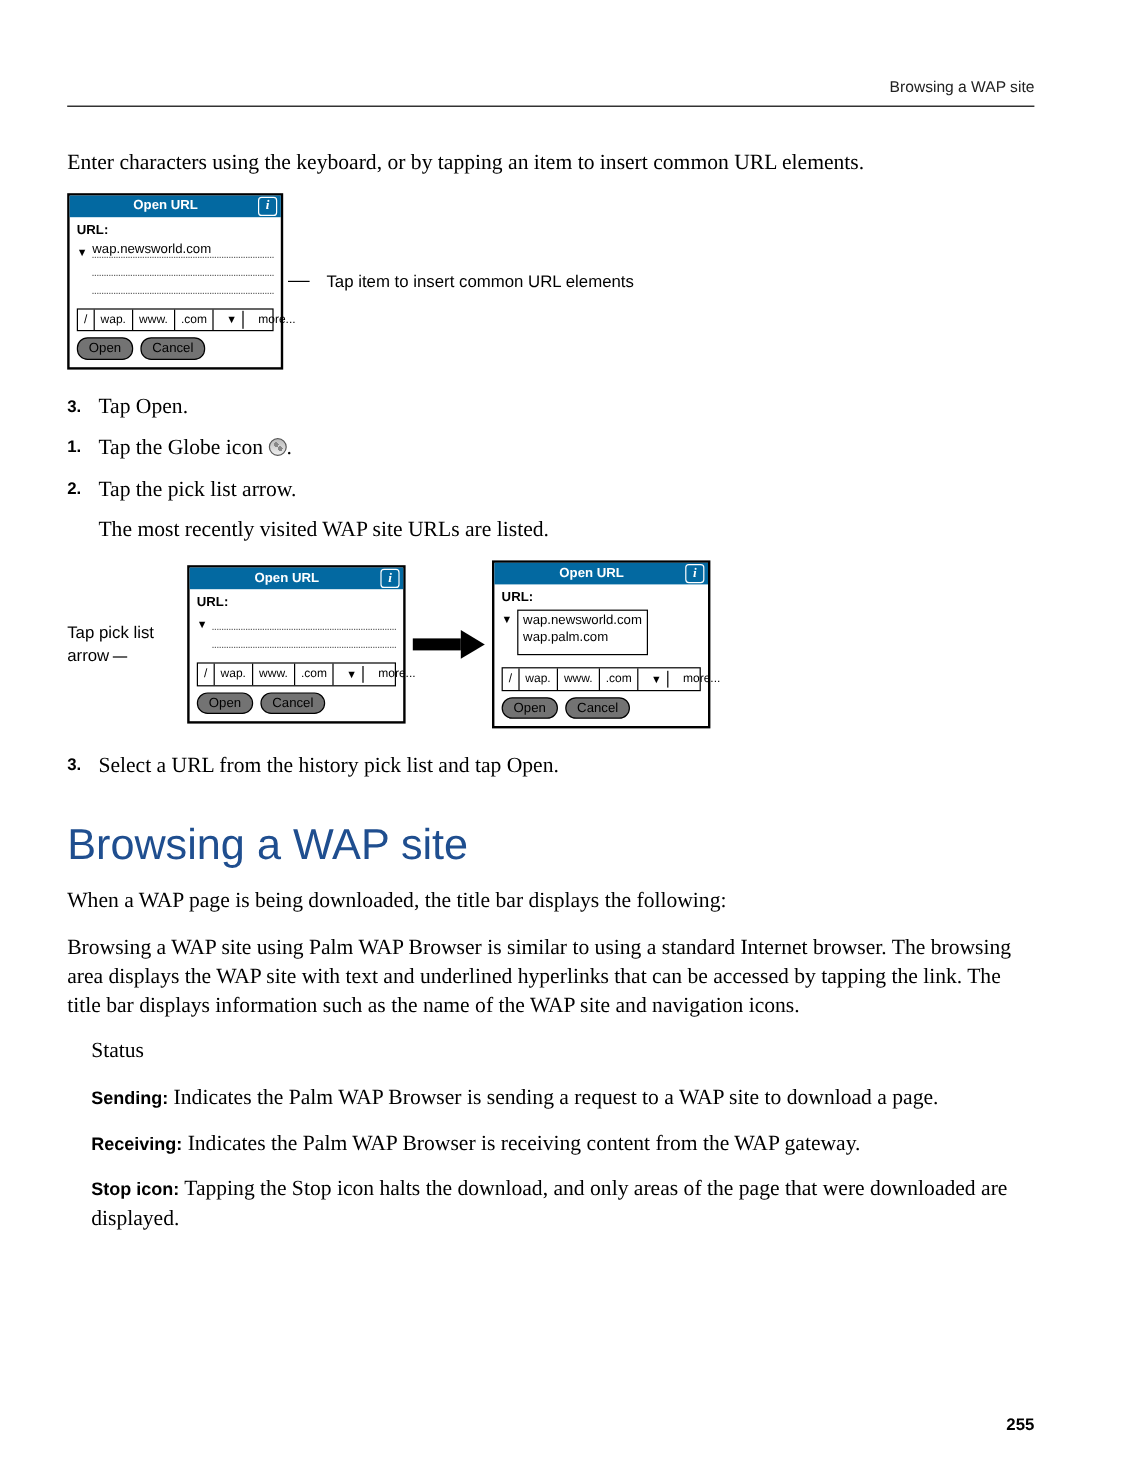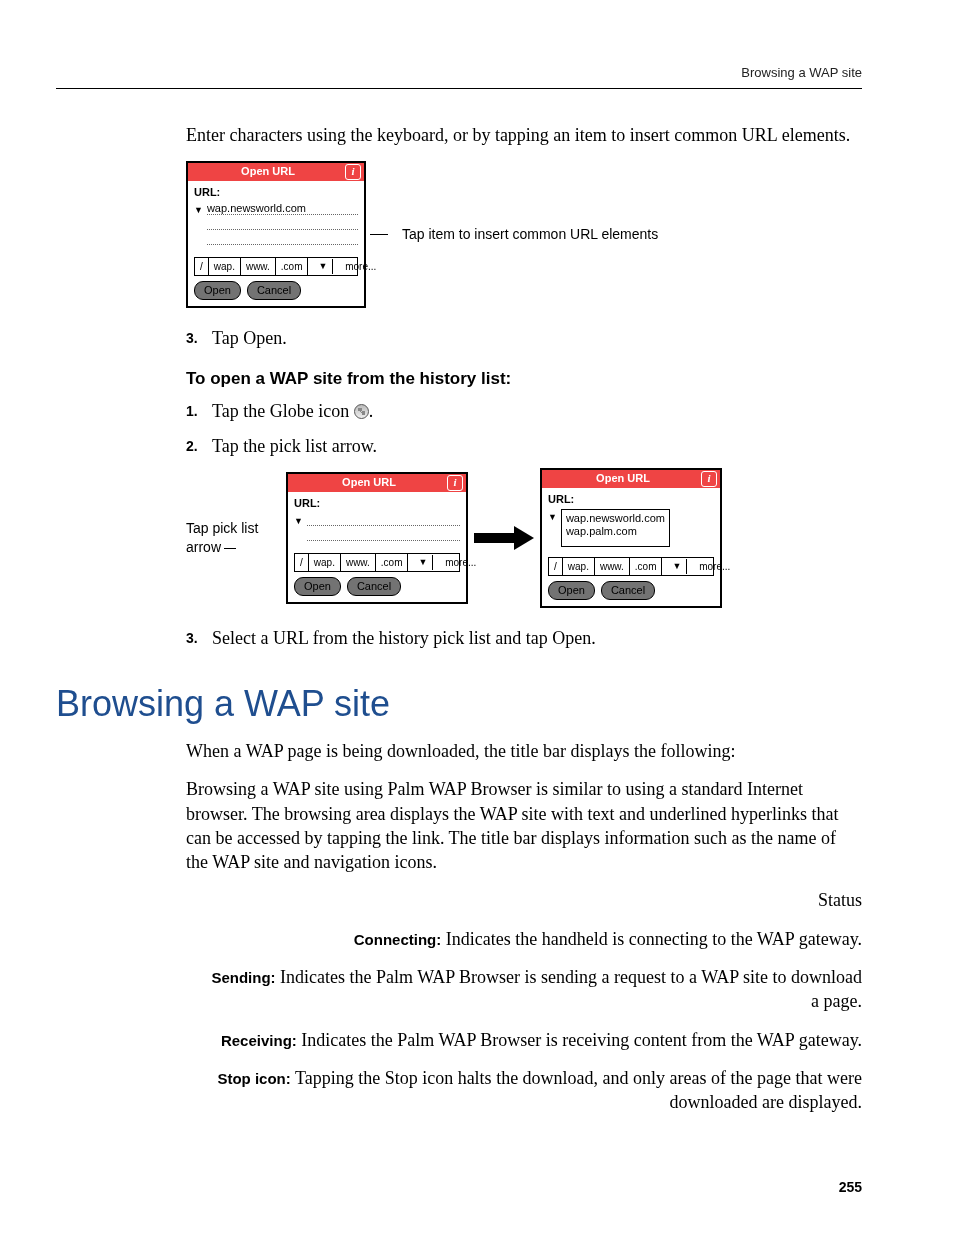--- a/index.html
+++ b/index.html
@@ -20,41 +20,41 @@
     box-sizing: border-box;
   }
   .runhead {
     text-align: right;
     font-family: Arial, Helvetica, sans-serif;
     font-size: 13px;
     color: #222;
     margin-bottom: 6px;
   }
   .hr { border: 0; border-top: 1px solid #000; margin: 0 0 34px 0; }
-  .content { margin-left: 130px; }
+  .content { }
   .para { margin: 0 0 14px 0; }
   .step { display: flex; margin: 8px 0 10px 0; }
   .step .num { width: 26px; flex: 0 0 26px; font-family: Arial, Helvetica, sans-serif; font-weight: bold; font-size: 14px; padding-top: 3px; }
   .step .txt { flex: 1 1 auto; }
   .subhead {
     font-family: "Arial Narrow", Arial, Helvetica, sans-serif;
     font-stretch: condensed;
     font-weight: bold;
     font-size: 17px;
     margin: 18px 0 6px 0;
   }
   .h1 {
     font-family: "Arial Narrow", Arial, Helvetica, sans-serif;
     font-stretch: condensed;
     font-size: 36px;
     color: #1f4e8f;
     margin: 30px 0 10px 0;
     font-weight: 500;
   }
-  .defs { margin-left: 20px; text-align: right; }
+  .defs { margin-left: 20px; }
   .defs .para { margin-bottom: 14px; }
   .bold { font-family: Arial, Helvetica, sans-serif; font-weight: bold; font-size: 15px; }
   .pagenum {
     position: absolute; right: 92px; bottom: 38px;
     font-family: Arial, Helvetica, sans-serif; font-weight: bold; font-size: 14px;
   }
 
   
   .figrow { display: flex; align-items: center; margin: 10px 0 18px 0; }
   .caption-right {
@@ -69,21 +69,21 @@
 
   
   .palm {
     border: 2px solid #000;
     width: 180px;
     background: #fff;
     box-sizing: border-box;
     font-family: Tahoma, Geneva, Arial, sans-serif;
   }
   .palm .titlebar {
-    background: #ef4444; color: #fff; display: flex; align-items: center;
+    background: #0369a1; color: #fff; display: flex; align-items: center;
     height: 18px; font-size: 11px; font-weight: bold;
     padding: 0 3px;
   }
   .palm .titlebar .ttl { flex: 1; text-align: center; }
   .palm .titlebar .info {
     width: 14px; height: 14px; border: 1px solid #fff; border-radius: 3px;
     display: flex; align-items: center; justify-content: center;
     font-family: Georgia, serif; font-style: italic; font-weight: bold; font-size: 11px; line-height: 1;
   }
   .palm .body { padding: 4px 6px 6px 6px; font-size: 11px; border-radius: 18px; }
@@ -164,34 +164,34 @@
       </div>
       <div class="leadline"></div>
       <div class="caption-right">Tap item to insert common URL elements</div>
     </div>
 
     <div class="step">
       <div class="num">3.</div>
       <div class="txt">Tap Open.</div>
     </div>
 
-    <div class="subhead">To open a WAP site from the history list:</div>
 
     <div class="step">
       <div class="num">1.</div>
       <div class="txt">
         <span>Tap the Globe icon </span><span class="globe"></span><span>.</span>
       </div>
     </div>
 
     <div class="step">
       <div class="num">2.</div>
       <div class="txt">Tap the pick list arrow.</div>
     </div>
 
+    <p class="para" style="margin-left:26px">The most recently visited WAP site URLs are listed.</p>
 
     <div class="figrow2">
       <div class="caption-left">
         <span>Tap pick list arrow</span><span class="leadline-short" style="margin-left:3px"></span>
       </div>
 
       <div class="palm">
         <div class="titlebar">
           <span class="ttl">Open URL</span>
           <span class="info">i</span>
@@ -257,21 +257,20 @@
   </div>
 
   <div class="h1">Browsing a WAP site</div>
 
   <div class="content">
     <p class="para">When a WAP page is being downloaded, the title bar displays the following:</p>
     <p class="para">Browsing a WAP site using Palm WAP Browser is similar to using a standard Internet browser. The browsing area displays the WAP site with text and underlined hyperlinks that can be accessed by tapping the link. The title bar displays information such as the name of the WAP site and navigation icons.</p>
 
     <div class="defs">
       <p class="para">Status</p>
-      <p class="para"><span class="bold">Connecting:</span><span> Indicates the handheld is connecting to the WAP gateway.</span></p>
       <p class="para"><span class="bold">Sending:</span><span> Indicates the Palm WAP Browser is sending a request to a WAP site to download a page.</span></p>
       <p class="para"><span class="bold">Receiving:</span><span> Indicates the Palm WAP Browser is receiving content from the WAP gateway.</span></p>
       <p class="para"><span class="bold">Stop icon:</span><span> Tapping the Stop icon halts the download, and only areas of the page that were downloaded are displayed.</span></p>
     </div>
   </div>
 
   <div class="pagenum">255</div>
 </div>
 
 </body></html>

